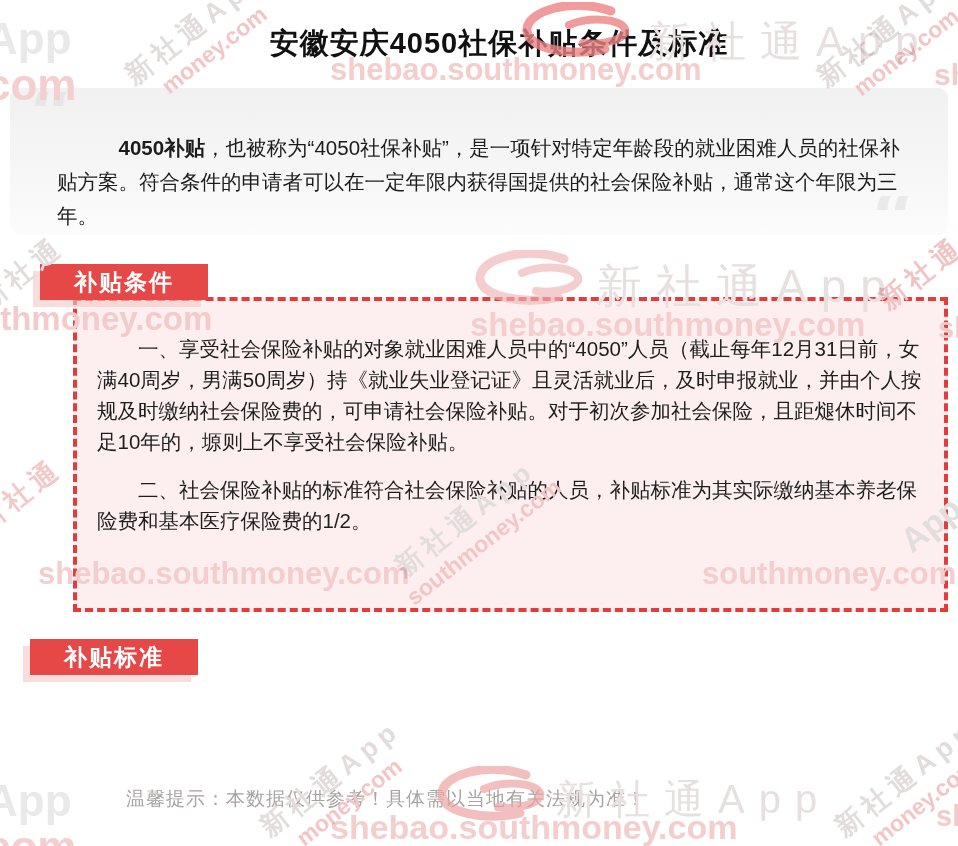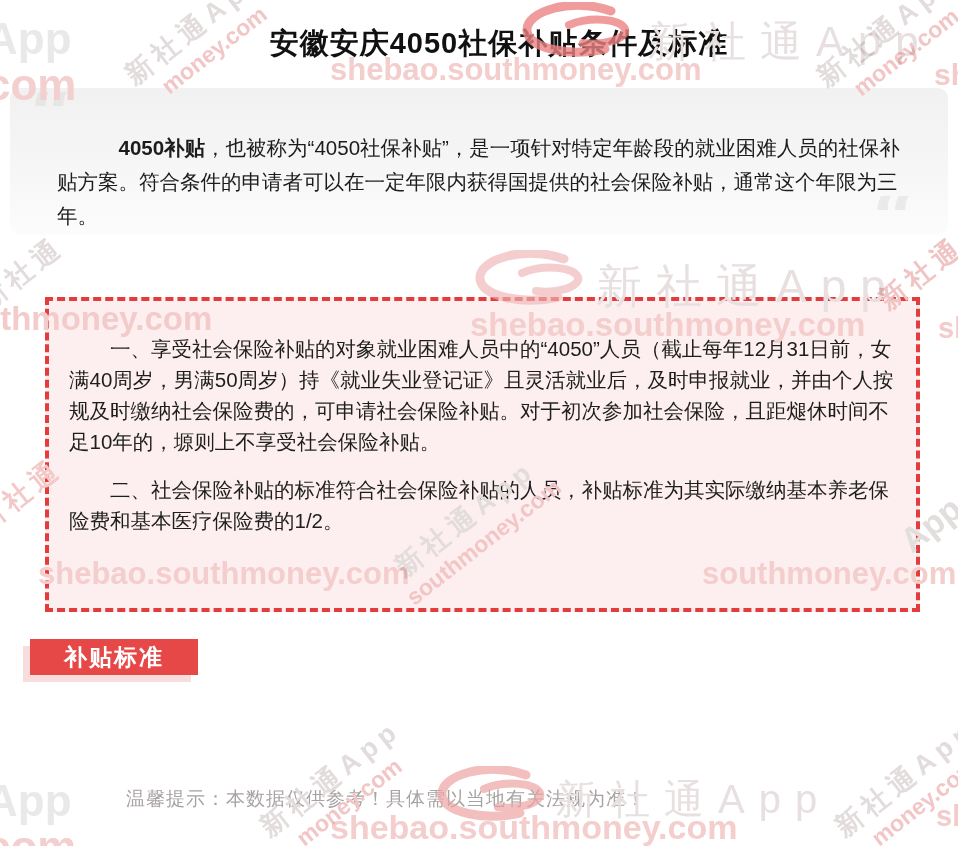--- a/index.html
+++ b/index.html
@@ -45,21 +45,21 @@
     line-height:36px;padding:0 34px;
     box-shadow:-7px 7px 0 rgba(245,198,198,0.6);
   }
   .badge-1{left:40px;top:264px;}
   .badge-2{left:30px;top:639px;}
   
   .dashed-box{
     position:absolute;left:45px;width:875px;box-sizing:border-box;
     border:4px dashed #e23c3c;background:#fdefef;
   }
-  .dashed-box-1{top:297px;height:315px;padding:32px 20px 0 20px;}
+  .dashed-box-1{top:297px;height:315px;padding:32px 20px 0 20px;margin-left:28px;}
   .dashed-box-2{top:673px;height:88px;padding:26px 20px 0 20px;}
   .dashed-box p{
     position:relative;z-index:6;
     margin:0 0 17px 0;font-size:20.5px;line-height:31px;color:#1e1e1e;
     text-indent:2em;
   }
   .dashed-box-2 p{text-indent:0;padding-left:2px;}
   
   .footer-note{
     position:absolute;left:0;top:786px;width:772px;z-index:6;
@@ -163,20 +163,21 @@
 <div class="layer-content">
 
   <h1 class="page-title">安徽安庆4050社保补贴条件及标准</h1>
 
   <div class="intro-card">
     <span class="quote open">“</span>
     <p class="intro-text"><b>4050补贴</b><span>，也被称为“4050社保补贴”，是一项针对特定年龄段的就业困难人员的社保补贴方案。符合条件的申请者可以在一定年限内获得国提供的社会保险补贴，通常这个年限为三年。</span></p>
     <span class="quote close">“</span>
   </div>
 
+  <div class="badge badge-1">补贴条件</div>
   <div class="dashed-box dashed-box-1">
     <p>一、享受社会保险补贴的对象就业困难人员中的“4050”人员（截止每年12月31日前，女满40周岁，男满50周岁）持《就业失业登记证》且灵活就业后，及时申报就业，并由个人按规及时缴纳社会保险费的，可申请社会保险补贴。对于初次参加社会保险，且距煺休时间不足10年的，塬则上不享受社会保险补贴。</p>
     <p>二、社会保险补贴的标准符合社会保险补贴的人员，补贴标准为其实际缴纳基本养老保险费和基本医疗保险费的1/2。</p>
   </div>
 
   <div class="badge badge-2">补贴标准</div>
 
   <div class="footer-note">温馨提示：本数据仅供参考！具体需以当地有关法规为准！</div>
 
 </div>

